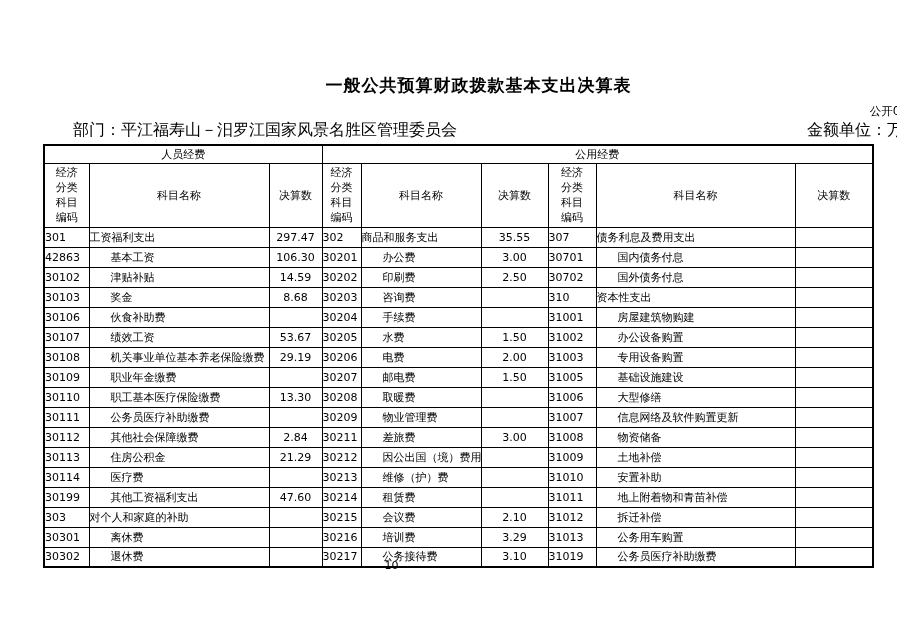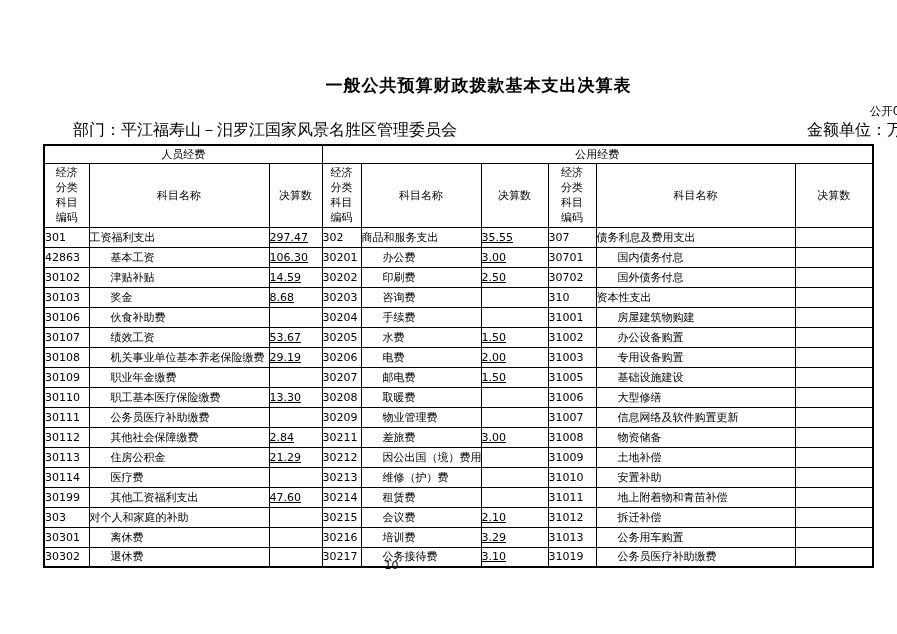--- a/index.html
+++ b/index.html
@@ -52,21 +52,21 @@
   }
   col.c1 { width: 45px; }  col.c2 { width: 180px; } col.c3 { width: 53px; }
   col.c4 { width: 39px; }  col.c5 { width: 120px; } col.c6 { width: 67px; }
   col.c7 { width: 48px; }  col.c8 { width: 199px; } col.c9 { width: 78px; }
   tr.group-header-row th { height: 18px; text-align: center; }
   tr.col-header-row td { height: 64px; text-align: center; line-height: 15px; }
   tbody td { height: 20px; }
   td.code  { text-align: left; padding-left: 7px; white-space: nowrap; }
   td.name  { text-align: left; padding-left: 9px; white-space: nowrap; }
   td.name.indent { padding-left: 21px; }
-  td.value { text-align: left; padding-right: 4px; white-space: nowrap; text-decoration: underline; }
+  td.value { text-align: center; padding-right: 4px; white-space: nowrap; }
   .page-number {
     position: absolute;
     top: 559px; left: 0;
     width: 783px;
     text-align: center;
     font-size: 11px;
   }
 </style>
 </head>
 <body>

